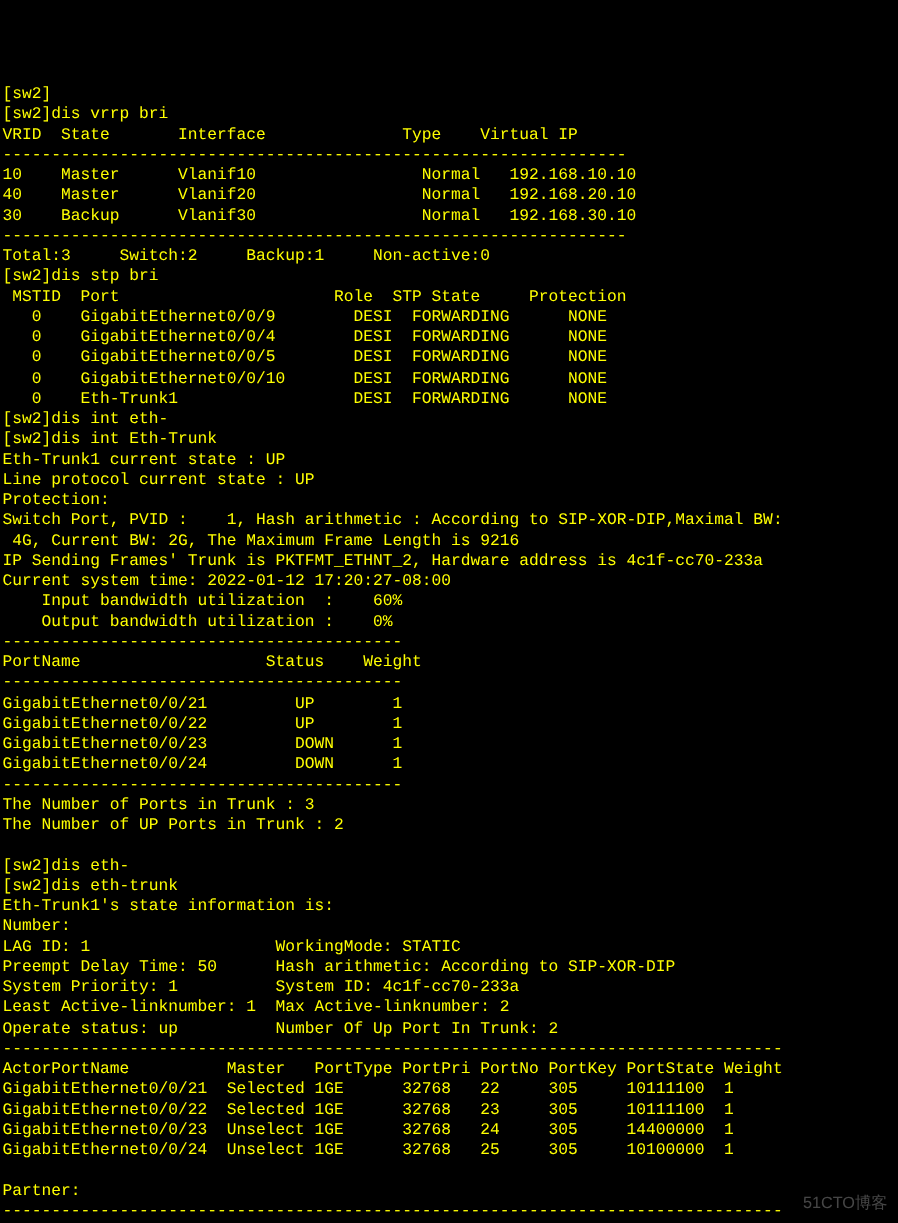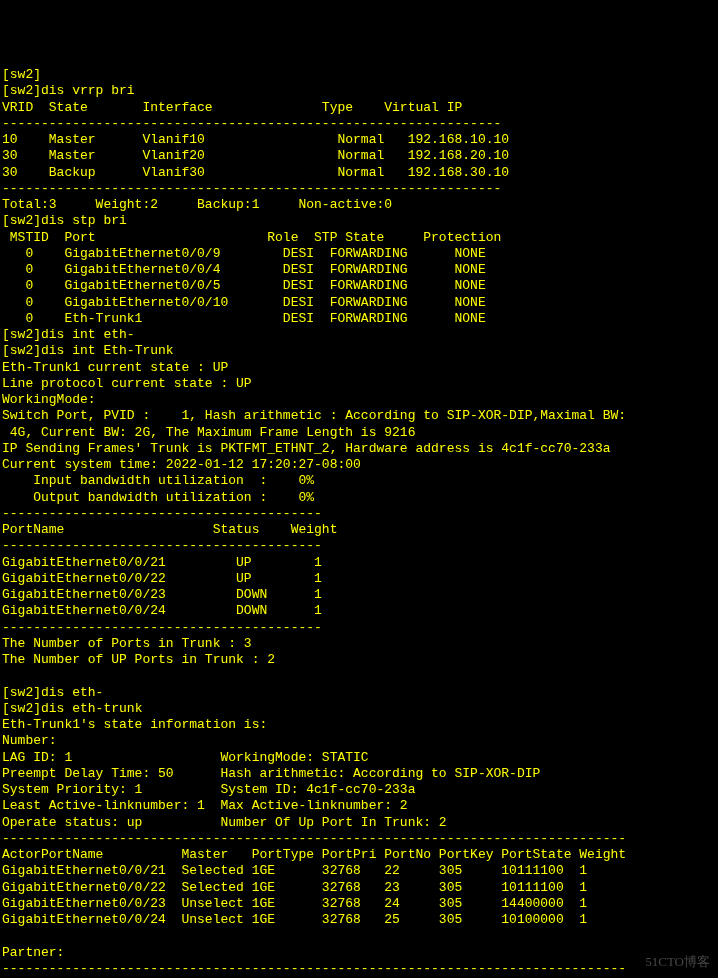--- a/index.html
+++ b/index.html
@@ -12,56 +12,56 @@
       padding: 2px;
       white-space: pre;
       width: 718px;
       overflow: hidden;
     }
     .watermark {
       position: absolute;
       right: 8px;
       bottom: 8px;
       color: rgba(200,200,200,0.35);
-      font-family: Liberation Serif, serif;
+      font-family: Liberation Sans, sans-serif;
       font-size: 13px;
       text-align: right;
     }
   </style>
 </head>
 <body>
 
 
 
 <div><span>[sw2]</span>
 <span>[sw2]</span><span>dis vrrp bri</span>
 <span>VRID  State       Interface              Type    Virtual IP</span>
 <span>----------------------------------------------------------------</span>
 <span>10    Master      Vlanif10                 Normal   192.168.10.10</span>
-<span>30    Master      Vlanif20                 Normal   192.168.20.10</span>
+<span>40    Master      Vlanif20                 Normal   192.168.20.10</span>
 <span>30    Backup      Vlanif30                 Normal   192.168.30.10</span>
 <span>----------------------------------------------------------------</span>
-<span>Total:3     Weight:2     Backup:1     Non-active:0</span>
+<span>Total:3     Switch:2     Backup:1     Non-active:0</span>
 <span>[sw2]</span><span>dis stp bri</span>
 <span> MSTID  Port                      Role  STP State     Protection</span>
 <span>   0    GigabitEthernet0/0/9        DESI  FORWARDING      NONE</span>
 <span>   0    GigabitEthernet0/0/4        DESI  FORWARDING      NONE</span>
 <span>   0    GigabitEthernet0/0/5        DESI  FORWARDING      NONE</span>
 <span>   0    GigabitEthernet0/0/10       DESI  FORWARDING      NONE</span>
 <span>   0    Eth-Trunk1                  DESI  FORWARDING      NONE</span>
 <span>[sw2]</span><span>dis int eth-</span>
 <span>[sw2]</span><span>dis int Eth-Trunk</span>
 <span>Eth-Trunk1 current state : UP</span>
 <span>Line protocol current state : UP</span>
-<span>WorkingMode:</span>
+<span>Protection:</span>
 <span>Switch Port, PVID :    1, Hash arithmetic : According to SIP-XOR-DIP,Maximal BW:</span>
 <span> 4G, Current BW: 2G, The Maximum Frame Length is 9216</span>
 <span>IP Sending Frames' Trunk is PKTFMT_ETHNT_2, Hardware address is 4c1f-cc70-233a</span>
 <span>Current system time: 2022-01-12 17:20:27-08:00</span>
-<span>    Input bandwidth utilization  :    0%</span>
+<span>    Input bandwidth utilization  :    60%</span>
 <span>    Output bandwidth utilization :    0%</span>
 <span>-----------------------------------------</span>
 <span>PortName                   Status    Weight</span>
 <span>-----------------------------------------</span>
 <span>GigabitEthernet0/0/21         UP        1</span>
 <span>GigabitEthernet0/0/22         UP        1</span>
 <span>GigabitEthernet0/0/23         DOWN      1</span>
 <span>GigabitEthernet0/0/24         DOWN      1</span>
 <span>-----------------------------------------</span>
 <span>The Number of Ports in Trunk : 3</span>

